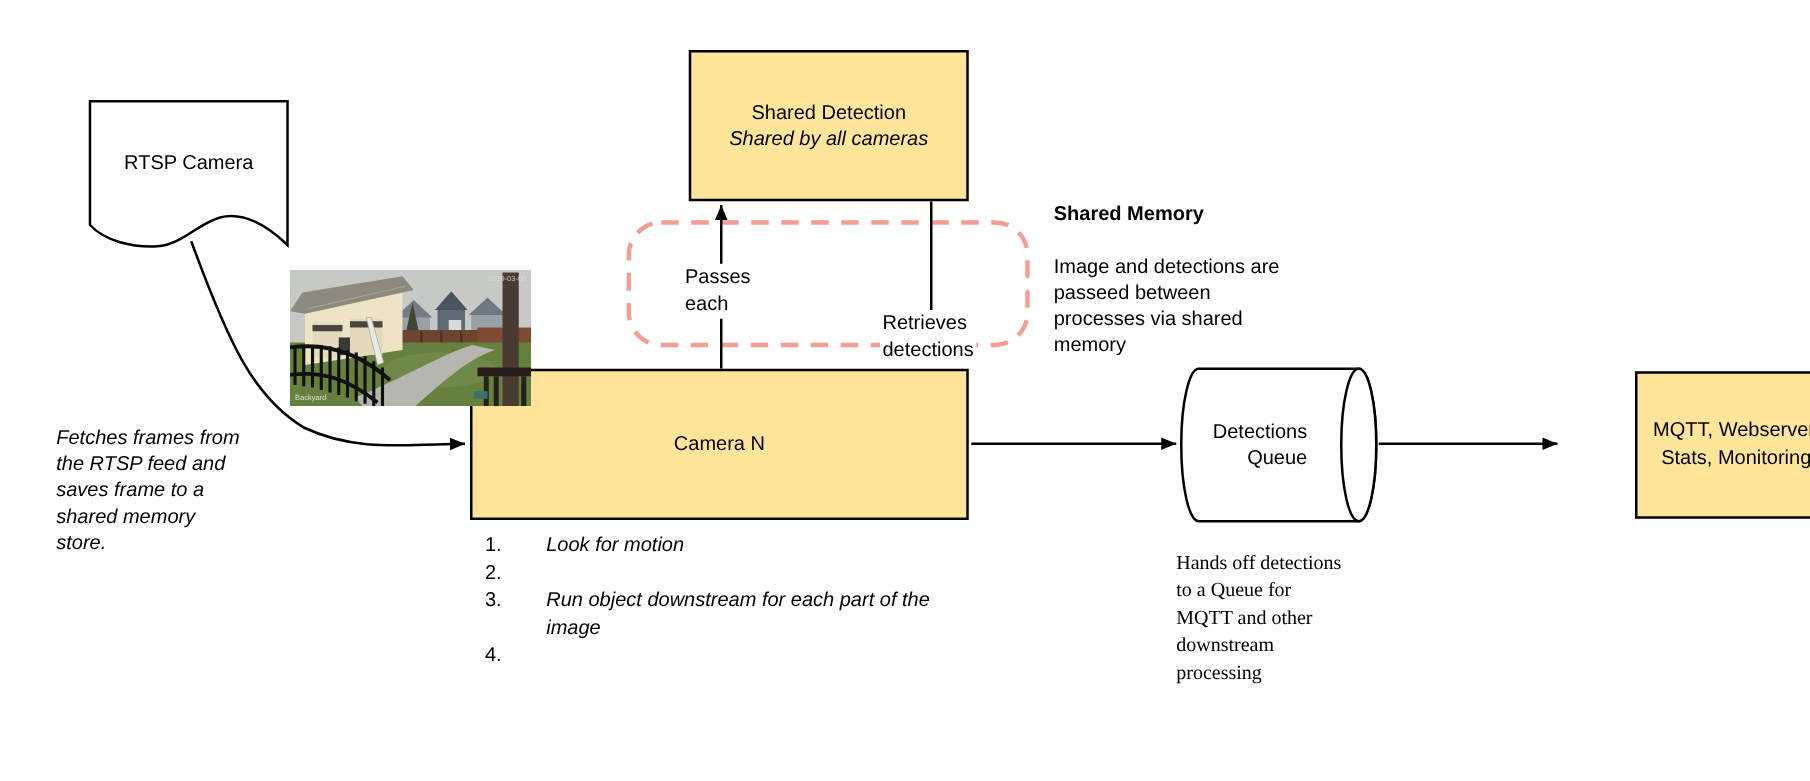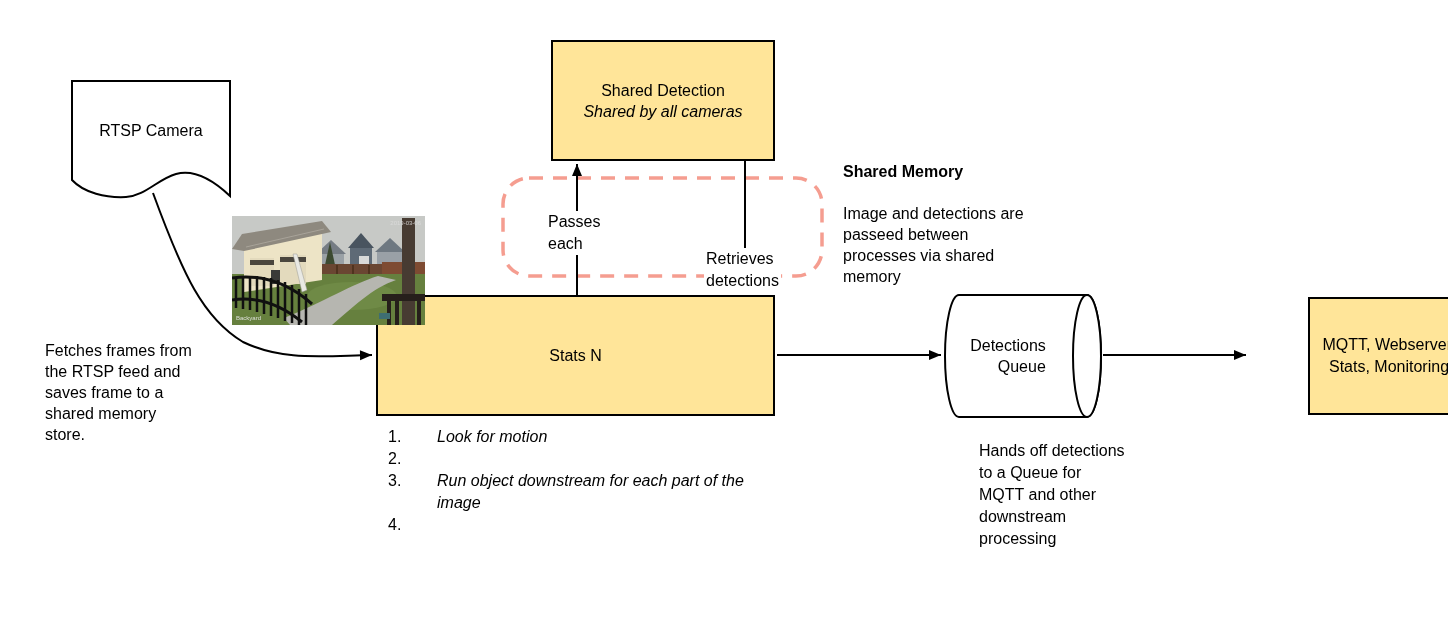--- a/index.html
+++ b/index.html
@@ -88,21 +88,21 @@
     <line x1="1103" y1="355" x2="1246" y2="355" stroke="#000" stroke-width="2" marker-end="url(#arrow)"></line>
 
     <g>
       <path d="M 959 295 A 14 61 0 0 0 959 417 L 1087 417 A 14 61 0 0 0 1087 295 Z" fill="#ffffff" stroke="#000" stroke-width="2"></path>
       <ellipse cx="1087" cy="356" rx="14" ry="61" fill="#ffffff" stroke="#000" stroke-width="2"></ellipse>
     </g>
   </svg>
 
   <div class="shape-label" style="left:72px; top:85px; width:158px; height:90px;">RTSP Camera</div>
 
-  <div class="note" style="left:45px; top:340px;">Fetches frames from
+  <div class="note" style="left:45px; top:340px;font-style:italic;">Fetches frames from
 the RTSP feed and
 saves frame to a
 shared memory
 store.</div>
 
   <div class="node" style="left:551px; top:40px; width:224px; height:121px;">
     <div>Shared Detection</div>
     <div class="italic">Shared by all cameras</div>
   </div>
 
@@ -113,21 +113,21 @@
 
   <div class="note" style="left:843px; top:140px; width:215px;">
     <div class="note-title">Shared Memory</div>
     <div class="multiline">Image and detections are
 passeed between
 processes via shared
 memory</div>
   </div>
 
   <div class="node" style="left:376px; top:295px; width:399px; height:121px;">
-    <div>Stats N</div>
+    <div>Camera N</div>
   </div>
 
   <div id="snapshot">
     <svg width="193" height="109" viewBox="0 0 193 109">
 
       <rect x="0" y="0" width="193" height="62" fill="#C7C9C6"></rect>
 
       <g>
         <rect x="86" y="36" width="26" height="20" fill="#9AA1A6"></rect>
         <polygon points="84,38 99,24 114,38" fill="#757C84"></polygon>
@@ -209,21 +209,21 @@
 image</span>
     </div>
     <div class="step">
       <span class="step-num">4.</span>
     </div>
   </div>
 
   <div class="shape-label multiline" style="left:948px; top:324px; width:120px; height:64px;">Detections
 Queue</div>
 
-  <div class="note" style="left:979px; top:440px; line-height:22px;">Hands off detections
+  <div class="note" style="left:941px; top:440px; line-height:22px;font-family:Liberation Serif, serif;">Hands off detections
 to a Queue for
 MQTT and other
 downstream
 processing</div>
 
   <div class="node multiline" style="left:1308px; top:297px; width:162px; height:118px; line-height:22px;">MQTT, Webserver,
 Stats, Monitoring</div>
 
 </div>
 

